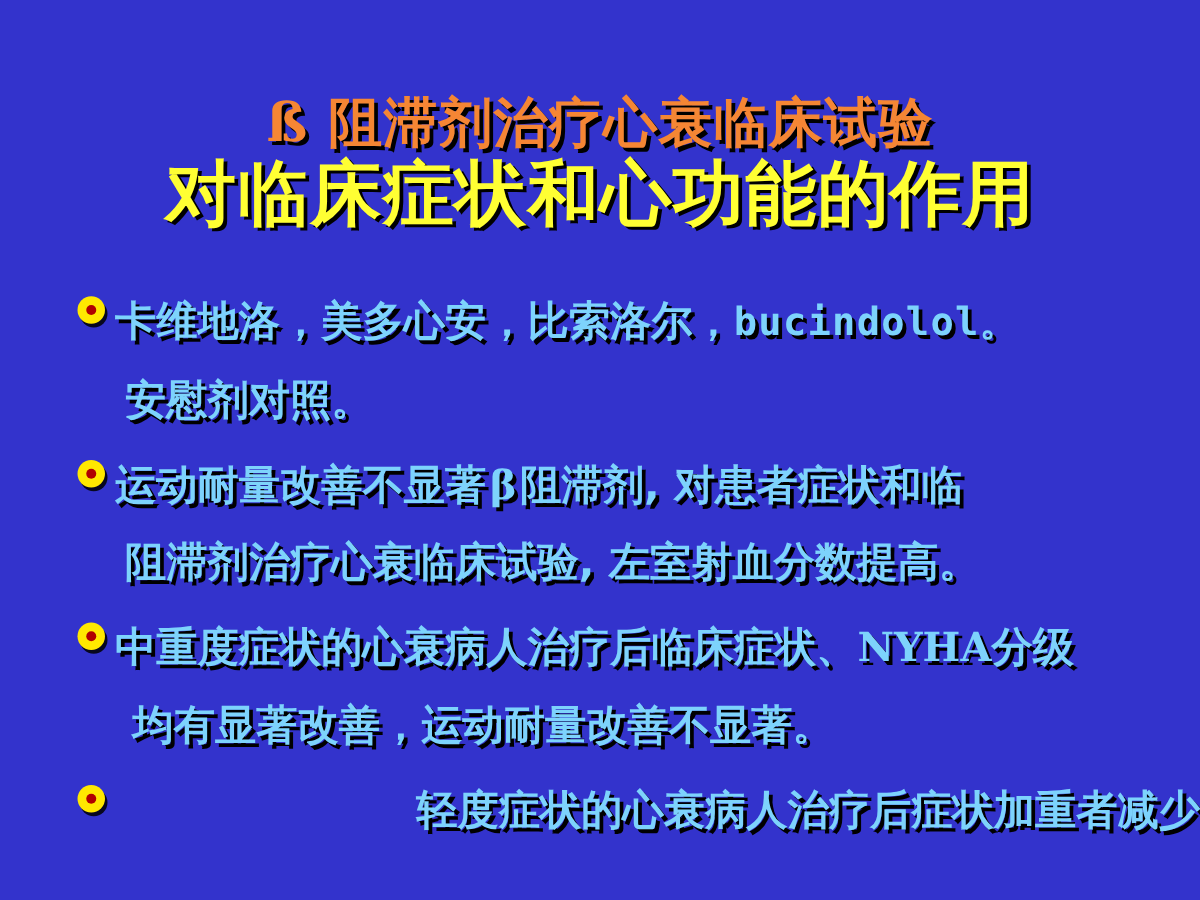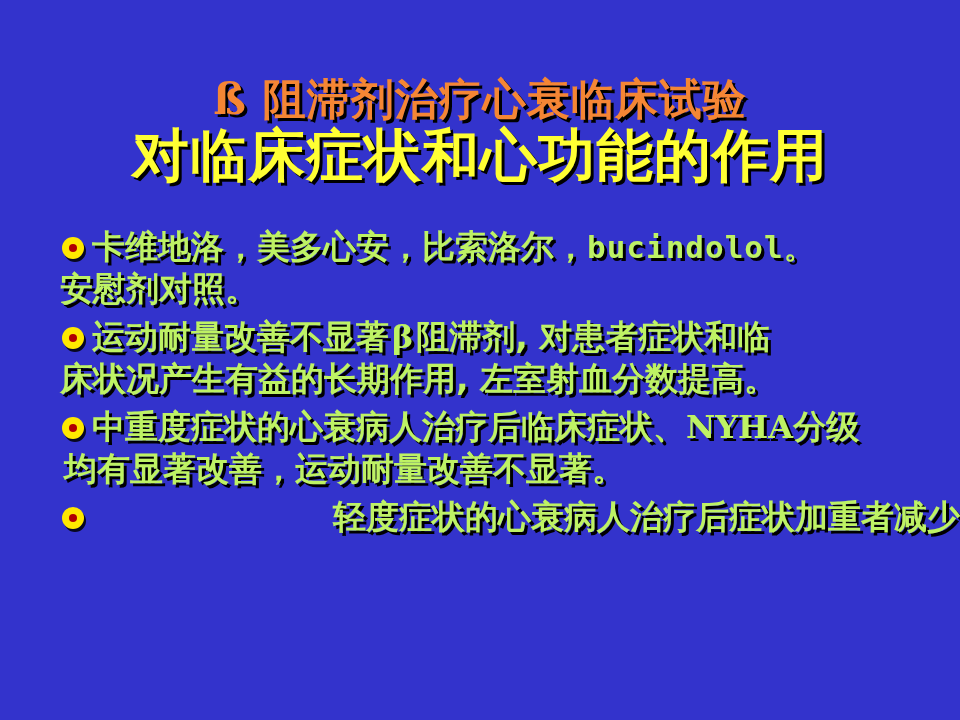--- a/index.html
+++ b/index.html
@@ -90,45 +90,45 @@
     height: 8px;
     border-radius: 50%;
     background: #b00000;
   }
 
   .bullet-item.indent-narrow .bullet-marker {
     left: 62px;
   }
 
   .bullet-text {
-    color: #bef264;
+    color: #7dd3fc;
     font-weight: bold;
     font-size: 33px;
-    line-height: 42px;
+    line-height: 62px;
     text-shadow: 3px 3px 0 #000000;
     white-space: nowrap;
   }
 
   .bullet-text .line {
     display: block;
   }
 
   .bullet-text .line.first {
     padding-left: 92px;
   }
 
   .bullet-text .line.cont {
-    padding-left: 60px;
+    padding-left: 100px;
   }
 
   .bullet-item.indent-narrow .bullet-text .line.first {
   }
 
   .bullet-item.indent-narrow .bullet-text .line.cont {
-    padding-left: 64px;
+    padding-left: 106px;
   }
 
   
   .mono-term {
     font-family: "DejaVu Sans Mono", "Liberation Mono", monospace;
     font-weight: bold;
     font-size: 31px;
     letter-spacing: 1px;
   }
 
@@ -168,21 +168,21 @@
       <div class="bullet-text">
         <span class="line first"><span>卡维地洛，美多心安，比索洛尔，</span><span class="mono-term">bucindolol。</span></span>
         <span class="line cont">安慰剂对照。</span>
       </div>
     </div>
 
     <div class="bullet-item" id="bullet-2">
       <span class="bullet-marker"></span>
       <div class="bullet-text">
         <span class="line first"><span>运动耐量改善不显著</span><span class="beta-inline">β</span><span>阻滞剂, 对患者症状和临</span></span>
-        <span class="line cont">床状况产生有益的长期作用, 左室射血分数提高。</span>
+        <span class="line cont">阻滞剂治疗心衰临床试验, 左室射血分数提高。</span>
       </div>
     </div>
 
     <div class="bullet-item indent-narrow" id="bullet-3">
       <span class="bullet-marker"></span>
       <div class="bullet-text">
         <span class="line first"><span>中重度症状的心衰病人治疗后临床症状、</span><span class="serif-term">NYHA</span><span>分级</span></span>
         <span class="line cont">均有显著改善，运动耐量改善不显著。</span>
       </div>
     </div>

